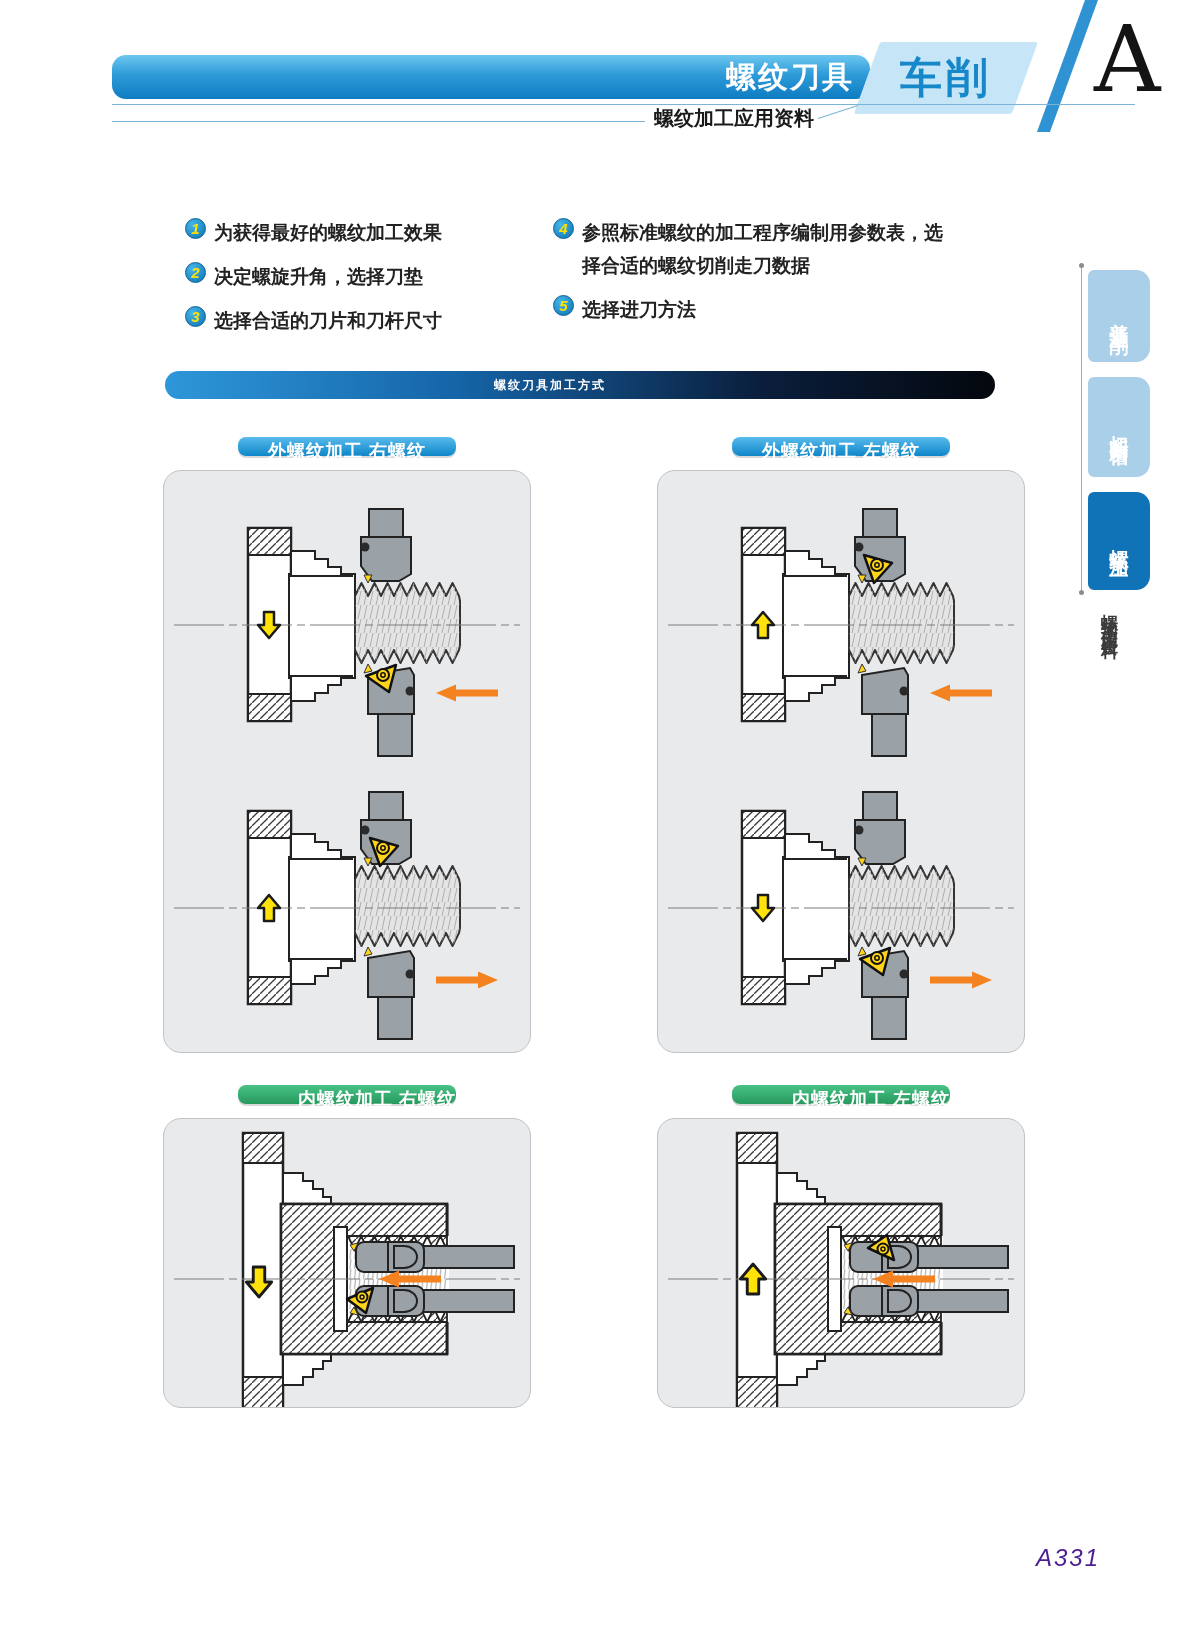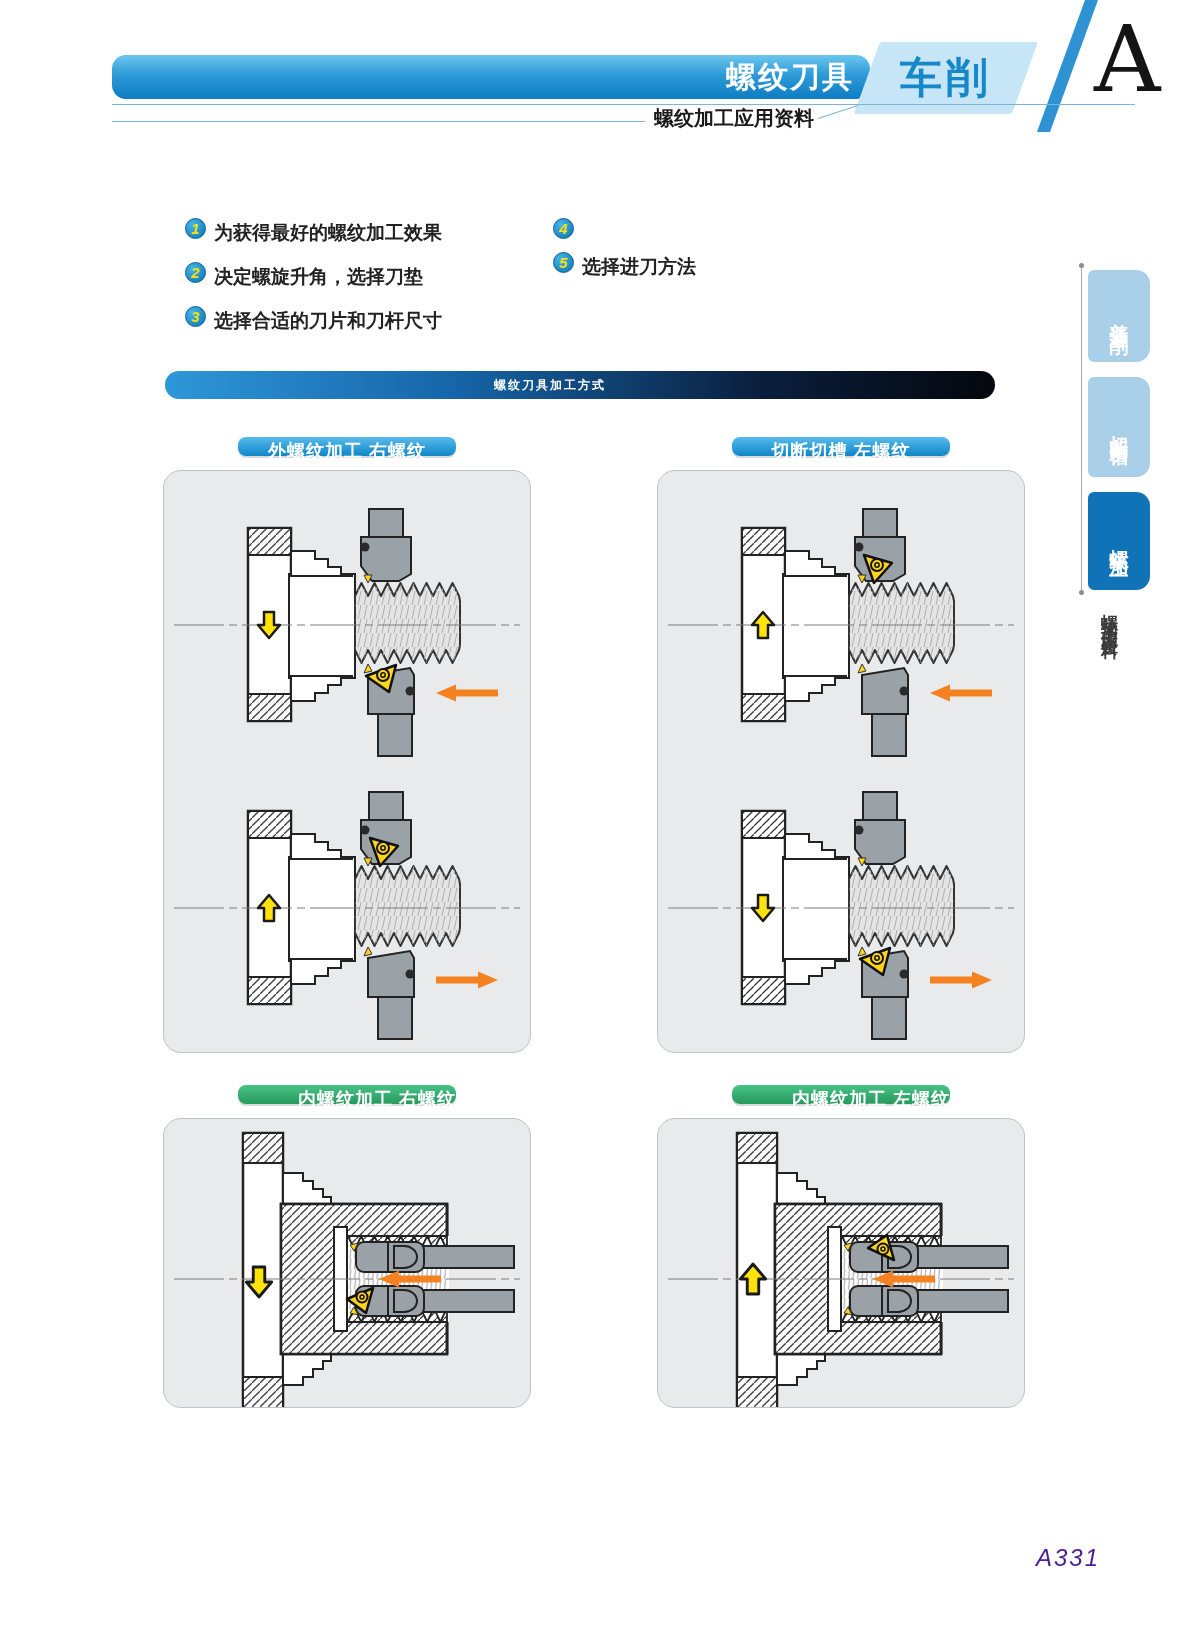--- a/index.html
+++ b/index.html
@@ -202,31 +202,32 @@
       <span class="step-text">决定螺旋升角，选择刀垫</span>
     </div>
     <div class="step-row">
       <span class="badge">3</span>
       <span class="step-text">选择合适的刀片和刀杆尺寸</span>
     </div>
   </div>
   <div class="steps-col col2">
     <div class="step-row">
       <span class="badge">4</span>
+      <span class="step-text">参照标准螺纹的加工程序编制用参数表，选择合适的螺纹切削走刀数据</span>
     </div>
     <div class="step-row">
       <span class="badge">5</span>
       <span class="step-text">选择进刀方法</span>
     </div>
   </div>
 
   <div class="section-bar">螺纹刀具加工方式</div>
 
   <div class="phdr blue hdr1">外螺纹加工 右螺纹</div>
-  <div class="phdr blue hdr2">切断切槽 左螺纹</div>
+  <div class="phdr blue hdr2">外螺纹加工 左螺纹</div>
   <div class="phdr green hdr3">内螺纹加工 右螺纹</div>
   <div class="phdr green hdr4">内螺纹加工 左螺纹</div>
 
   <div class="panel panel1">
     <div class="pad"></div>
     <svg class="scene" width="368" height="283" viewBox="0 0 368 283">
       <use href="#ext-scene"></use>
       <use href="#insert-b" transform="translate(202,186)"></use>
       <use href="#yarrow" transform="translate(105,146)"></use>
       <use href="#oarrow" transform="translate(272,214)"></use>

